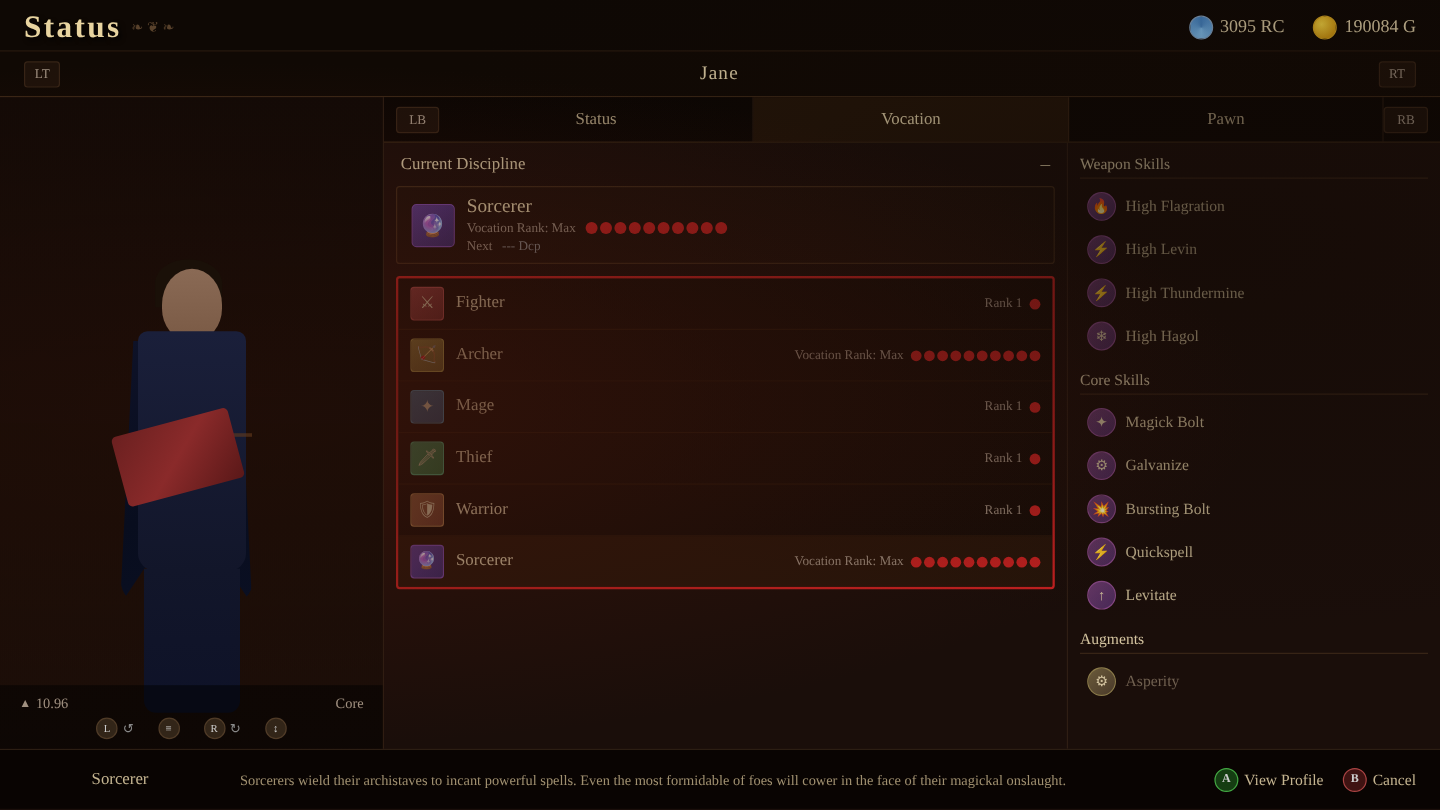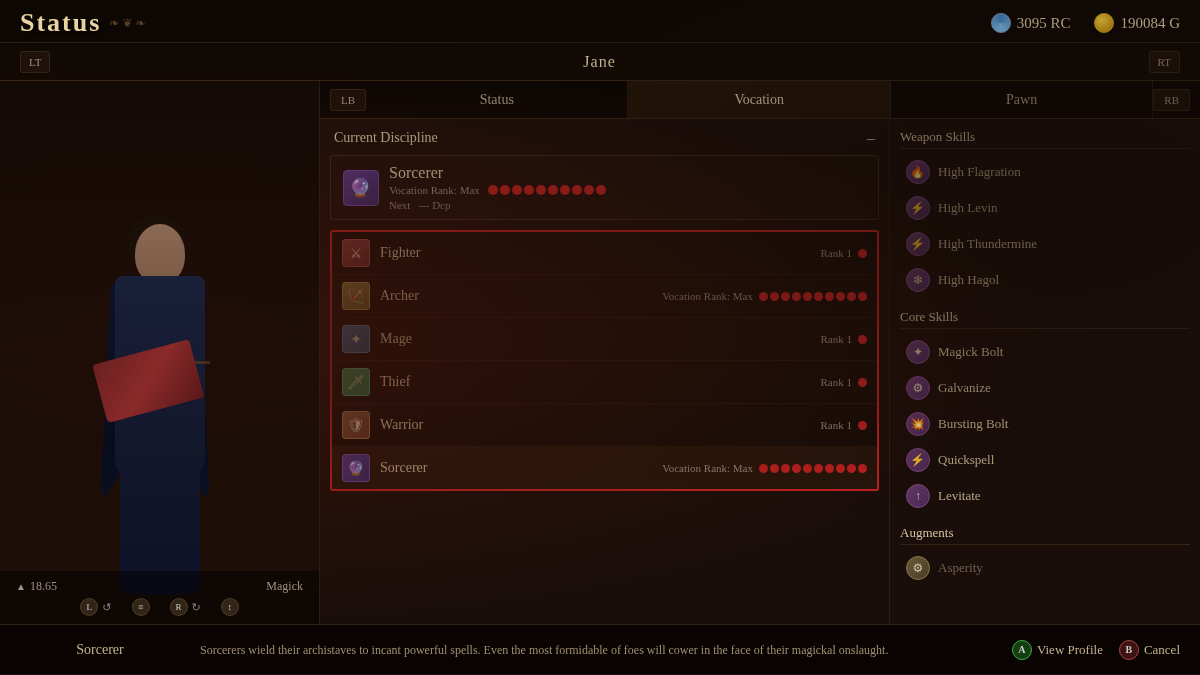--- a/index.html
+++ b/index.html
@@ -684,23 +684,23 @@
           <div class="char-sash"></div>
 
           <div class="char-legs"></div>
         </div>
       </div>
 
       <div class="char-info-bottom">
         <div class="char-stat-row">
           <div style="display:flex; align-items:center; gap:4px;">
             <span style="font-size:10px;">▲</span>
-            <span>18.65</span>
-          </div>
-          <span>Magick</span>
+            <span>10.96</span>
+          </div>
+          <span>Core</span>
         </div>
         <div class="char-controls">
           <div class="ctrl-btn">
             <div class="btn-circle">L</div>
             <span>↺</span>
           </div>
           <div class="ctrl-btn">
             <div class="btn-circle">≡</div>
           </div>
           <div class="ctrl-btn">

